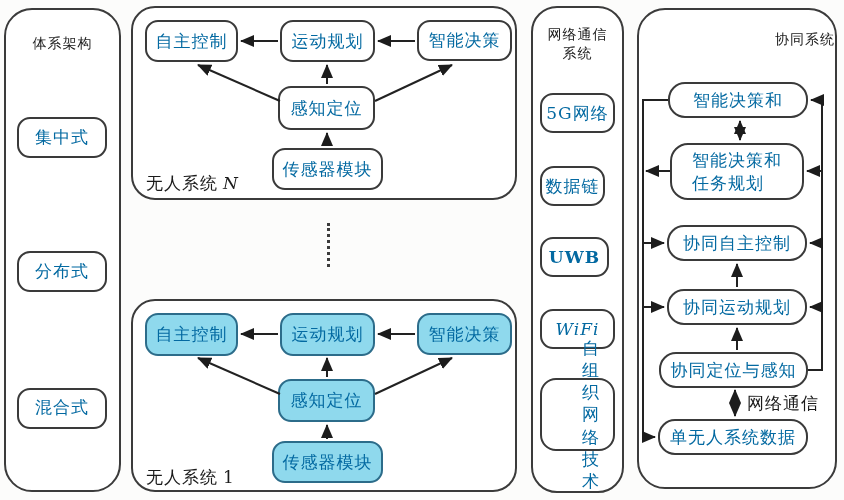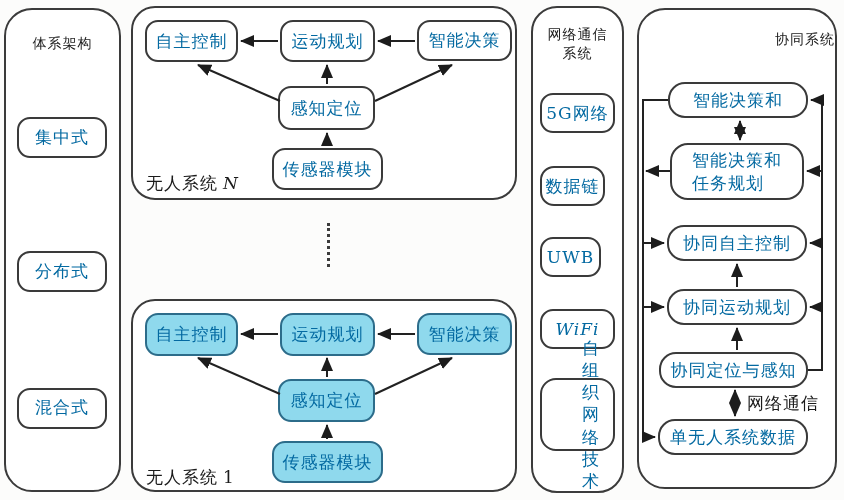--- a/index.html
+++ b/index.html
@@ -69,21 +69,21 @@
 <div class="syslabel" style="left:146px;top:466px;">
   <span>无人系统</span><i style="font-style:normal;">1</i>
 </div>
 
 <div class="panel" style="left:531px;top:6px;width:93px;height:487px;">
   <div class="hdr" style="top:17px;">网络通信
 系统</div>
 </div>
 <div class="box" style="left:540px;top:93px;width:75px;height:40px;">5G网络</div>
 <div class="box" style="left:540px;top:166px;width:65px;height:40px;border-radius:14px;">数据链</div>
-<div class="box" style="left:540px;top:237px;width:61px;height:40px;">UWB</div>
+<div class="box" style="left:540px;top:237px;width:69px;height:40px;font-weight:bold;">UWB</div>
 <div class="box" style="left:540px;top:309px;width:75px;height:40px;font-style:italic;">WiFi</div>
 <div class="box" style="left:540px;top:378px;width:75px;height:73px;border-radius:16px;padding-left:40px;">自组织
 网络
 技术</div>
 
 <div class="panel" style="left:637px;top:8px;width:200px;height:481px;border-radius:28px;">
   <div class="hdr" style="top:20px;text-align:right;">协同系统</div>
 </div>
 <div class="box pill" style="left:668px;top:82px;width:140px;height:36px;">智能决策和</div>
 <div class="box" style="left:670px;top:143px;width:134px;height:57px;border-radius:18px;">智能决策和

